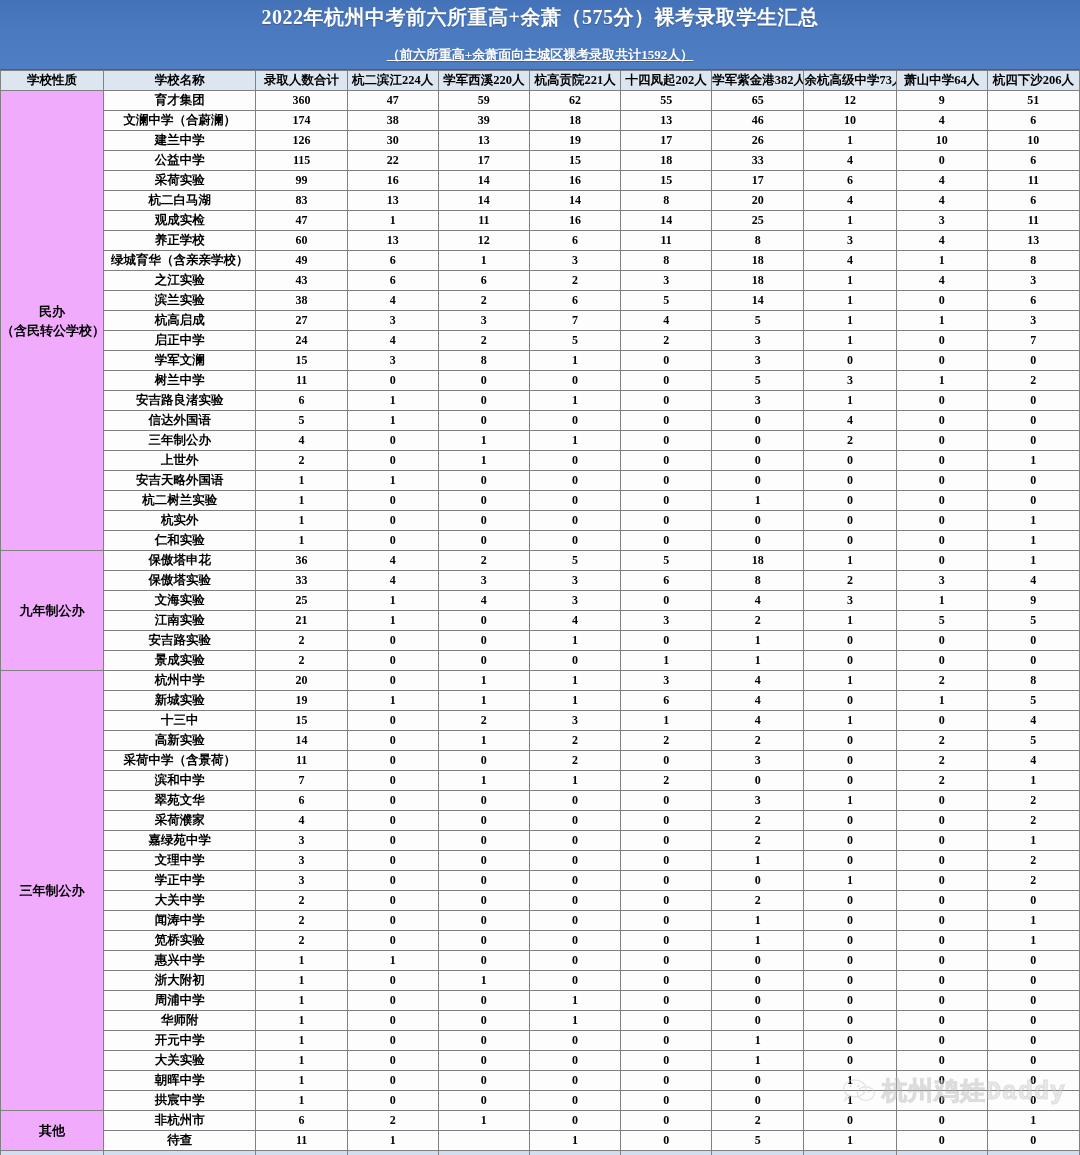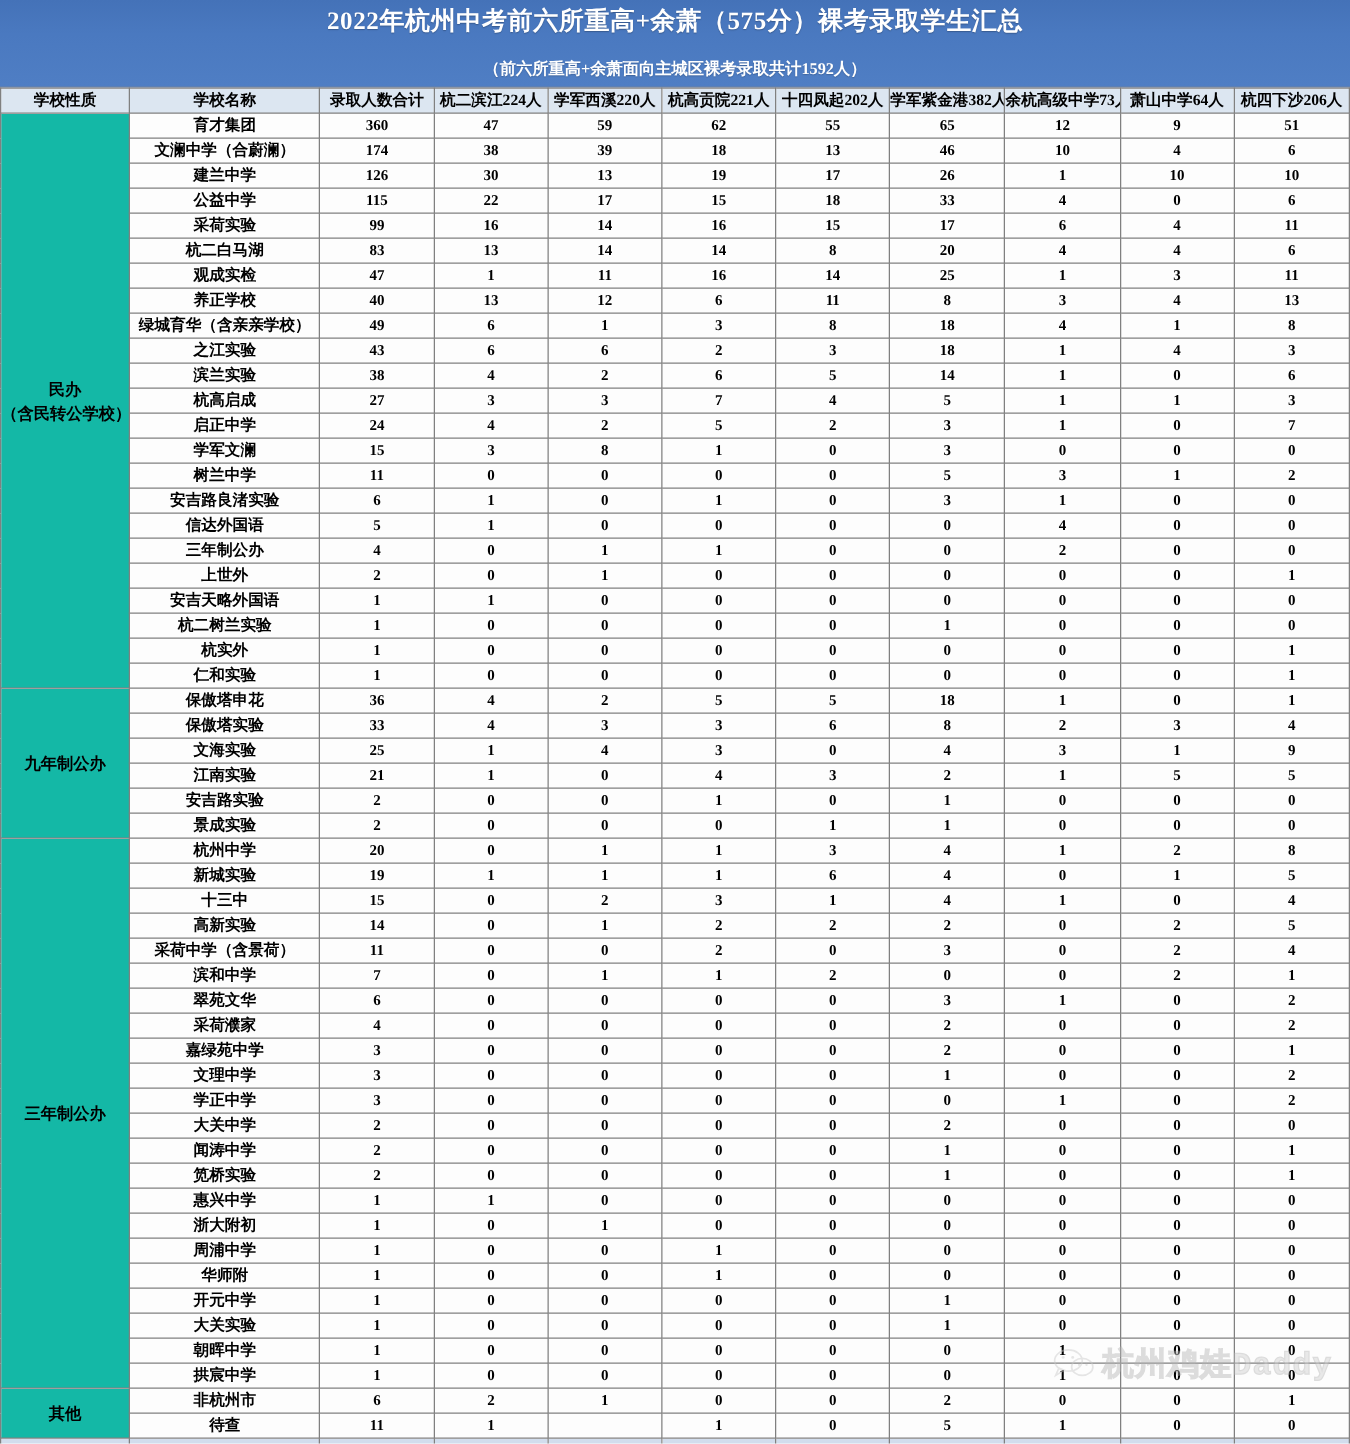--- a/index.html
+++ b/index.html
@@ -35,20 +35,21 @@
     letter-spacing: .5px;
     line-height: 1.1;
     text-shadow: 0 1px 1px rgba(0,0,0,.25);
   }
   .banner-sub {
     font-size: 13px;
     font-weight: bold;
     margin-top: 20px;
     line-height: 1.1;
     text-shadow: 0 1px 1px rgba(0,0,0,.2);
+    text-decoration: underline;
   }
 
   
   table.grid {
     border-collapse: collapse;
     width: 1080px;
     table-layout: fixed;
     font-size: 12px;
   }
   table.grid td, table.grid th {
@@ -66,21 +67,21 @@
     font-weight: bold;
     font-size: 12.5px;
     height: 34px;
     line-height: 34px;
     border: 1px solid #7f9cc4;
     font-family: Liberation Serif, serif;
   }
   td.cat {
     font-weight: bold;
     font-size: 13px;
-    background: #14b8a6;
+    background: #f0abfc;
     line-height: 1.35;
     border-left: 1px solid #4a4a4a;
     border-right: 1px solid #4a4a4a;
     border-top: 1px solid #4a4a4a;
     border-bottom: 1px solid #4a4a4a;
   }
   td.school {
     font-weight: bold;
     font-size: 12.5px;
     background: #fdfdfd;
@@ -252,21 +253,21 @@
           <td class="num">11</td>
           <td class="num">16</td>
           <td class="num">14</td>
           <td class="num">25</td>
           <td class="num">1</td>
           <td class="num">3</td>
           <td class="num">11</td>
         </tr>
         <tr>
           <td class="school">养正学校</td>
-          <td class="num">40</td>
+          <td class="num">60</td>
           <td class="num">13</td>
           <td class="num">12</td>
           <td class="num">6</td>
           <td class="num">11</td>
           <td class="num">8</td>
           <td class="num">3</td>
           <td class="num">4</td>
           <td class="num">13</td>
         </tr>
         <tr>

